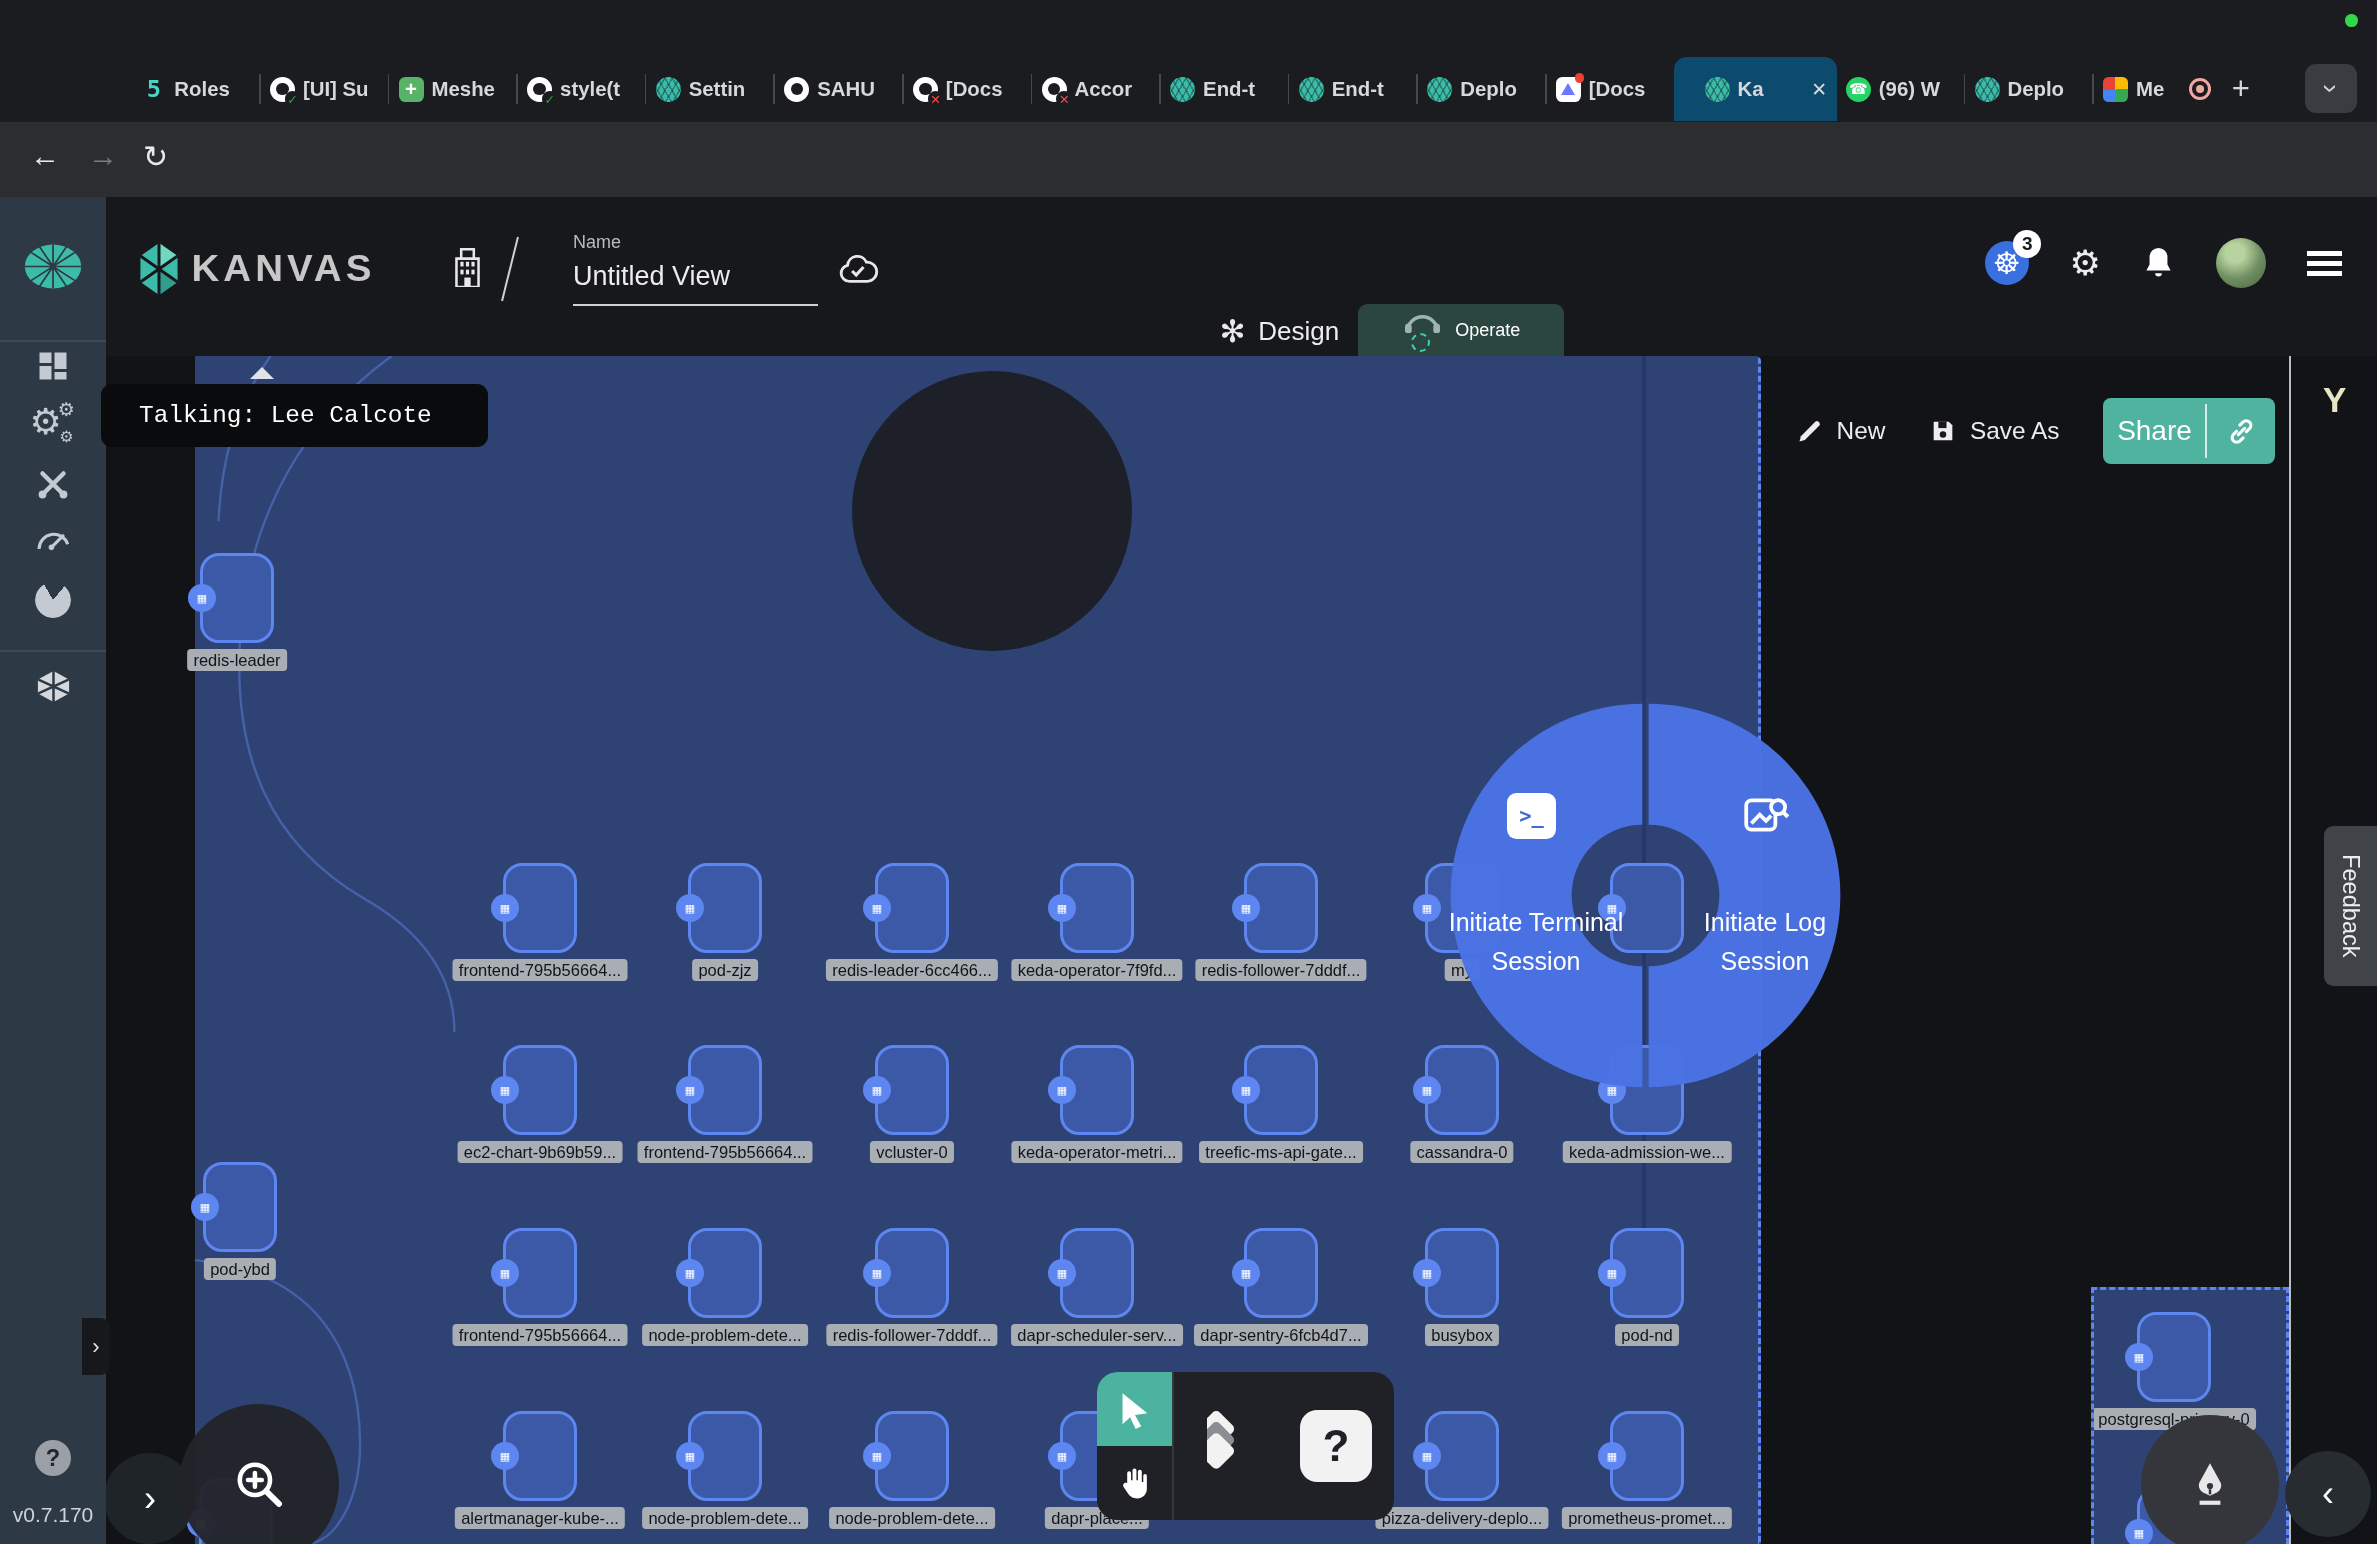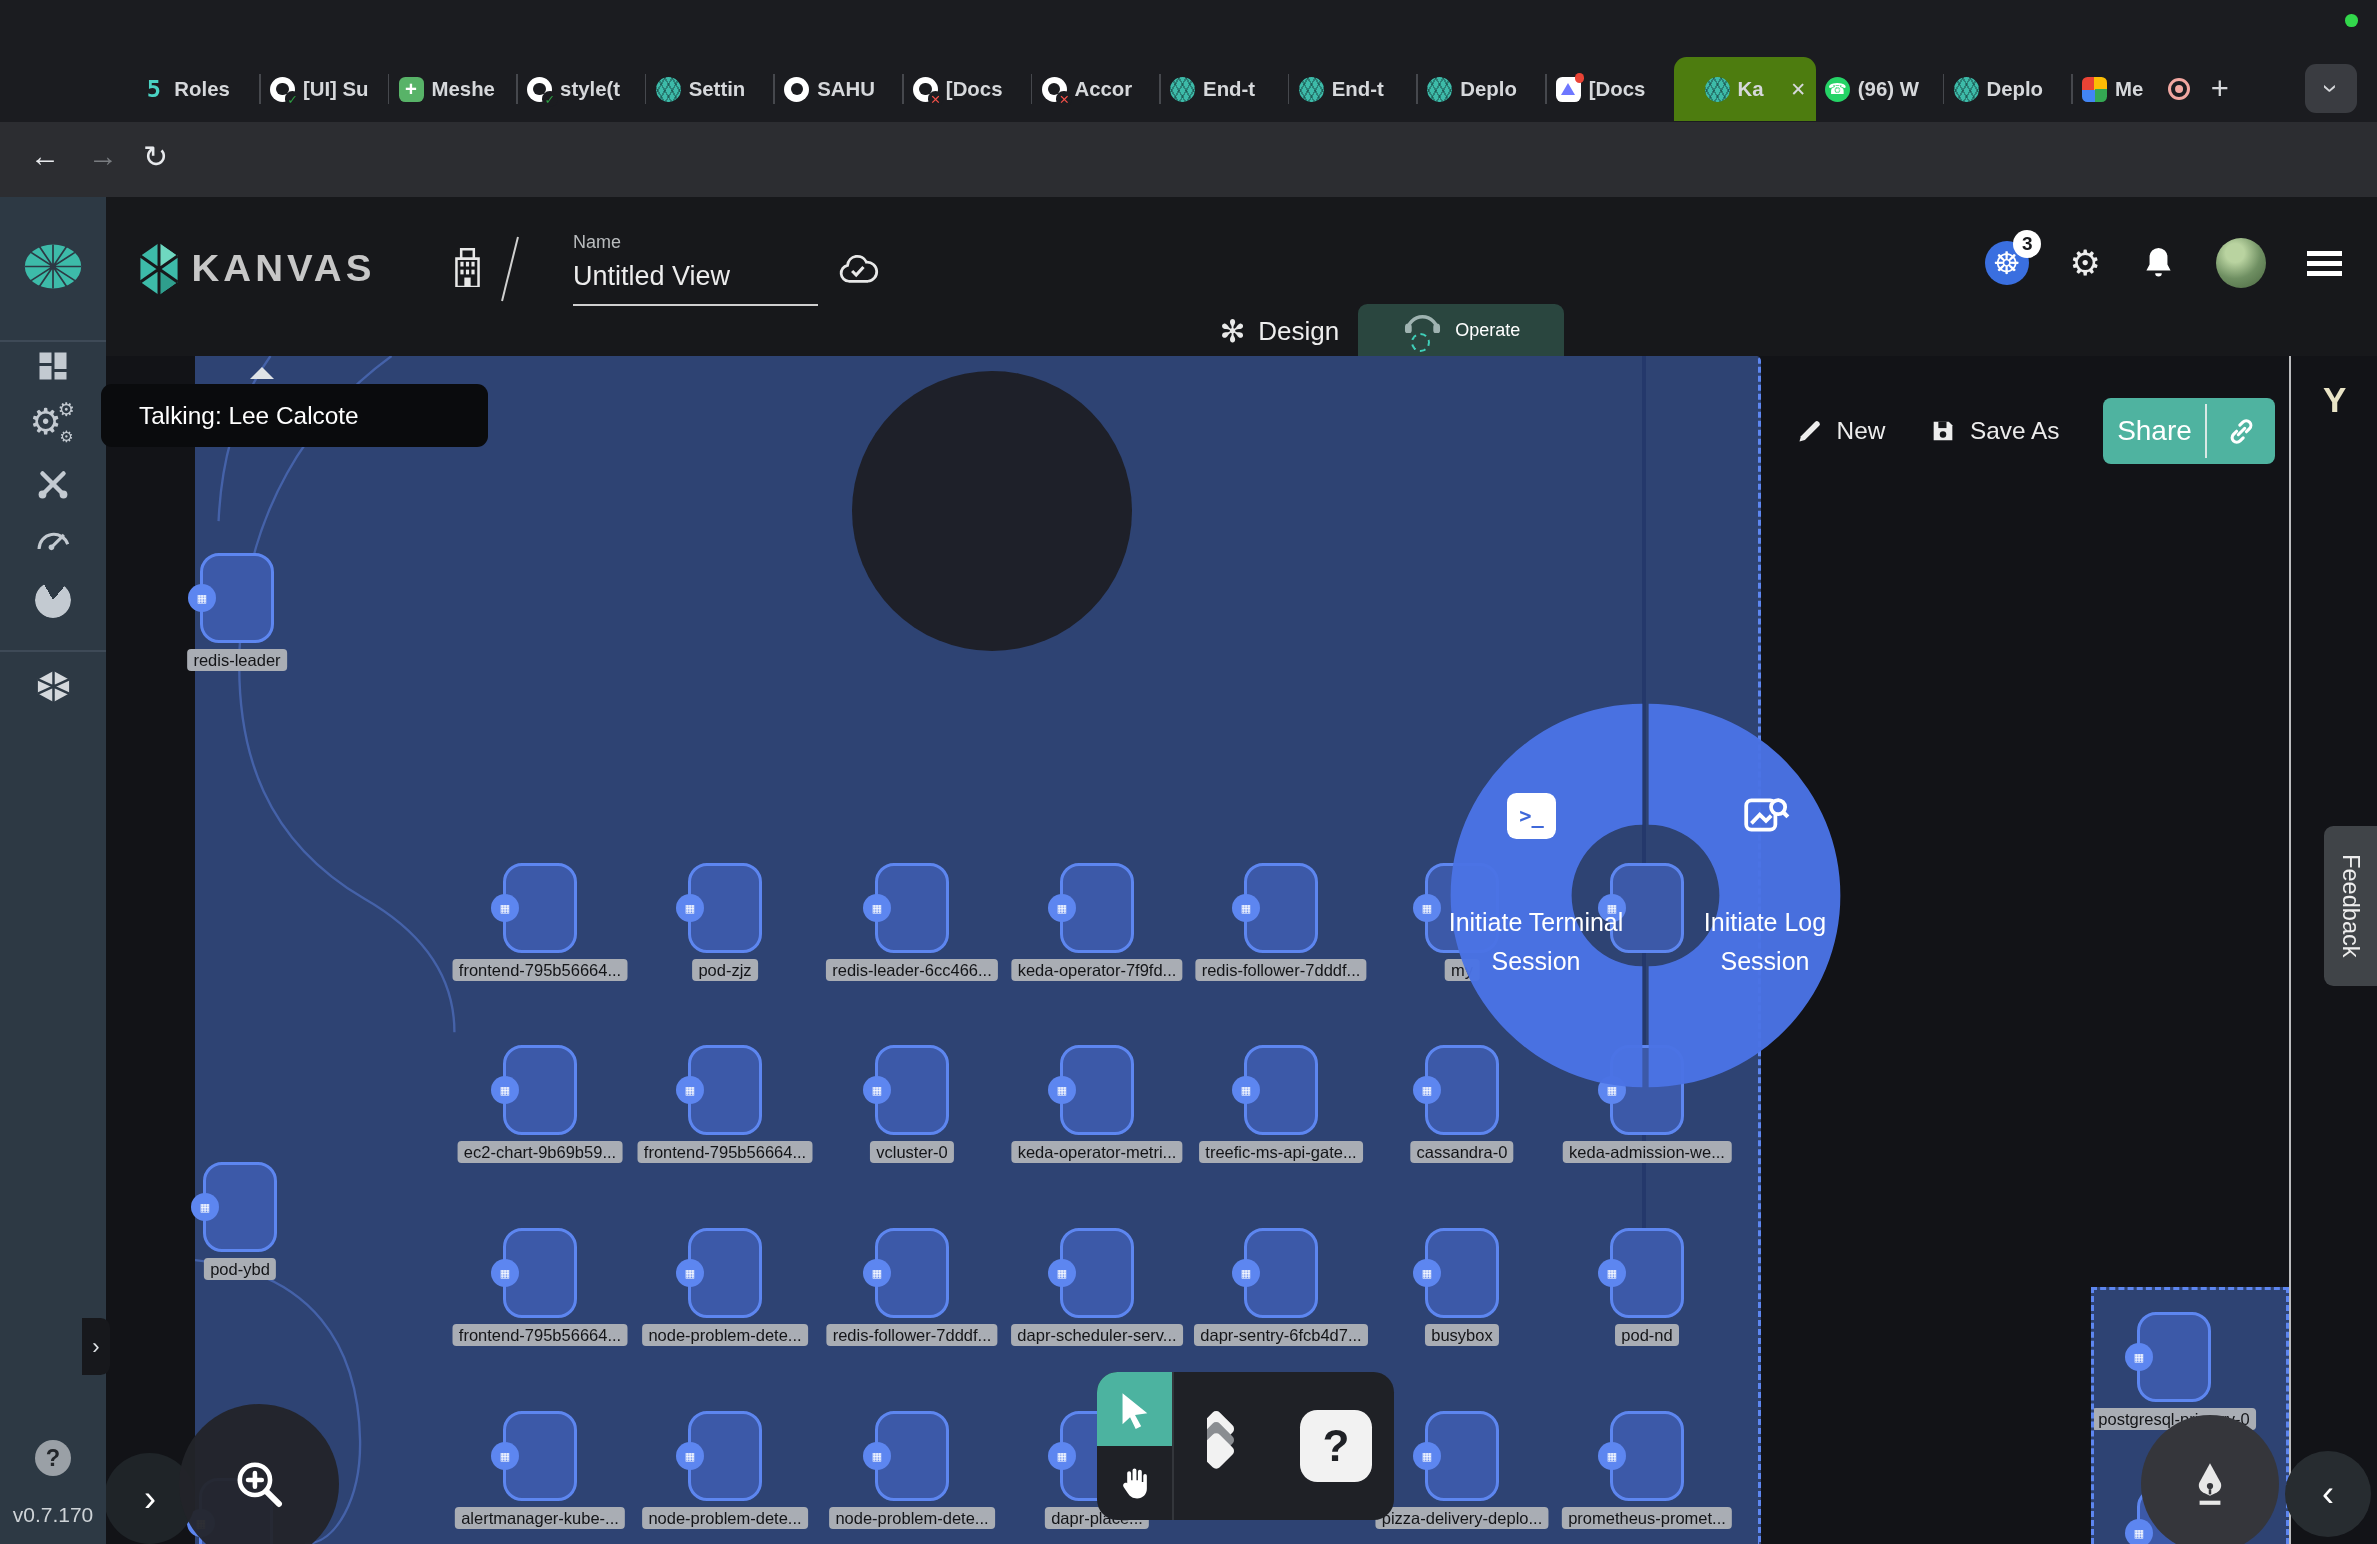--- a/index.html
+++ b/index.html
@@ -5,21 +5,21 @@
   * { margin:0; padding:0; box-sizing:border-box; }
   html,body { width:2377px; height:1544px; overflow:hidden; background:#000;
     font-family:"Liberation Sans","DejaVu Sans",sans-serif; }
   .abs { position:absolute; }
 
   
   #chrome-top { position:absolute; left:0; top:0; width:2377px; height:122px; background:#1b1c20; }
   #win-dot { position:absolute; right:19px; top:14px; width:12.6px; height:12.6px; border-radius:50%; background:#32d74b; }
   #tabstrip { position:absolute; left:132px; top:57px; height:64px; display:flex; align-items:center; }
   .tab { width:127px; height:64px; display:flex; align-items:center; gap:7.9px; padding:0 9.4px; color:#d6d8db; font-size:20.4px; flex:none; }
-  .tab.active { background:#4d7c0f; border-radius:12.6px 12.6px 0 0; width:142px;padding-left:31px; }
+  .tab.active { background:#0c4a6e; border-radius:12.6px 12.6px 0 0; width:163px;padding-left:31px; }
   .tab .lbl { flex:1; overflow:hidden; white-space:nowrap;font-weight:bold; }
   .tabsep { width:1.6px; height:30px; background:#46484d; flex:none; }
   .tabclose { font-size:19px; color:#d6d8db; margin-left:1.6px; }
   .fav { width:25px; height:25px; flex:none; display:flex; align-items:center; justify-content:center; border-radius:50%; position:relative; }
   .fav-meshery { background:#3dbba9;
     background-image:repeating-linear-gradient(60deg, rgba(15,45,45,.4) 0 1.6px, transparent 1.6px 6.3px),
                      repeating-linear-gradient(-60deg, rgba(15,45,45,.4) 0 1.6px, transparent 1.6px 6.3px); }
   .fav-github { background:#fff; }
   .fav-github::after { content:""; position:absolute; inset:6.3px; border-radius:50%; background:#1b1c20; }
   .fav .badge { position:absolute; right:-5.5px; bottom:-5.5px; width:15.7px; height:15.7px; border-radius:50%;
@@ -142,21 +142,21 @@
   #bt-help { position:absolute; left:203px; top:38px; width:72px; height:72px; background:#f2f2f2; border-radius:17.3px;
     color:#1f2126; font-size:44px; font-weight:bold; display:flex; align-items:center; justify-content:center; }
 
   .circle-btn { position:absolute; border-radius:50%; display:flex; align-items:center; justify-content:center; }
   #zoom-circle { left:73px; top:1048px; width:160px; height:160px; background:rgba(35,36,41,.95); z-index:6; }
   #pen-circle { left:2035px; top:1059px; width:138px; height:138px; background:#35363b; z-index:7; }
   #chev-left-circle { left:2179px; top:1095px; width:86px; height:86px; background:#272c30; color:#fff; font-size:36px; z-index:7; }
   #chev-right-circle { left:-1.6px; top:1097px; width:91px; height:91px; background:#1f2428; color:#fff; font-size:36px; z-index:5; }
 
   #tooltip { position:absolute; left:101px; top:384px; width:387px; height:63px; background:#0a0b0d; border-radius:11px; z-index:50;
-    display:flex; align-items:center; }
+    display:flex; align-items:center;font-family:Liberation Mono, monospace; }
   #tooltip span { margin-left:38px; color:#fff; font-size:24.4px; }
 </style>
 </head>
 <body>
 
 <div id="chrome-top">
   <div id="win-dot"></div>
   <div id="tabstrip">
       <div class="tab">
         <span class="fav fav-layer5">5</span>

